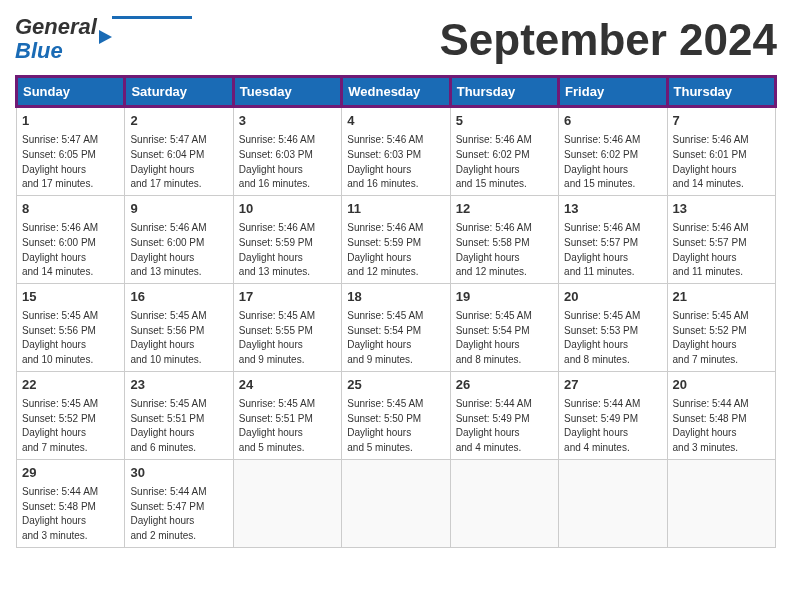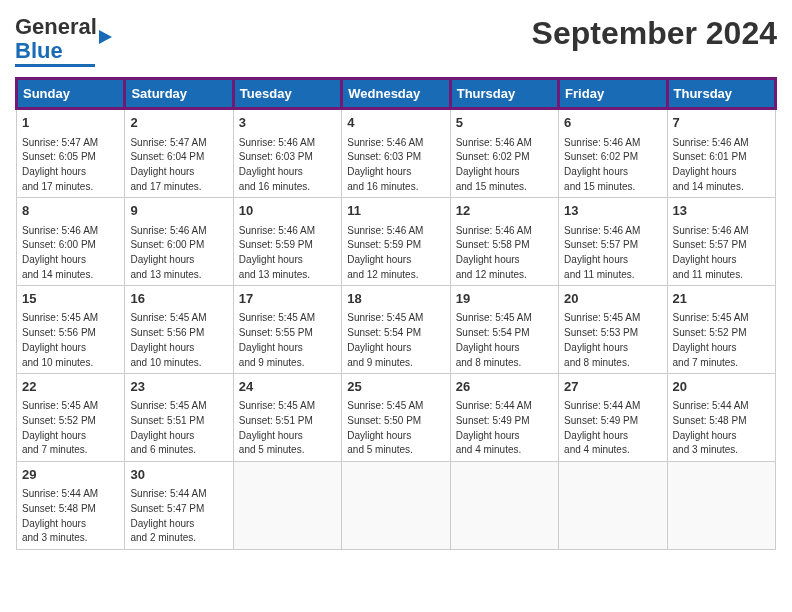--- a/index.html
+++ b/index.html
@@ -11,28 +11,29 @@
       padding: 15px;
     }
     .header-area {
       display: flex;
       justify-content: space-between;
       align-items: flex-start;
       margin-bottom: 10px;
     }
     .logo {
       display: flex;
-      flex-direction: column;
+      flex-direction: row;
       align-items: flex-start;
+      font-style: italic;
     }
     .title-area {
       text-align: right;
     }
     .month-title {
-      font-size: 32px;
+      font-size: 44px;
       font-weight: bold;
       color: #333;
     }
     .location-title {
       font-size: 14px;
       color: #555;
       margin-top: 2px;
     }
     .calendar {
       width: 100%;

